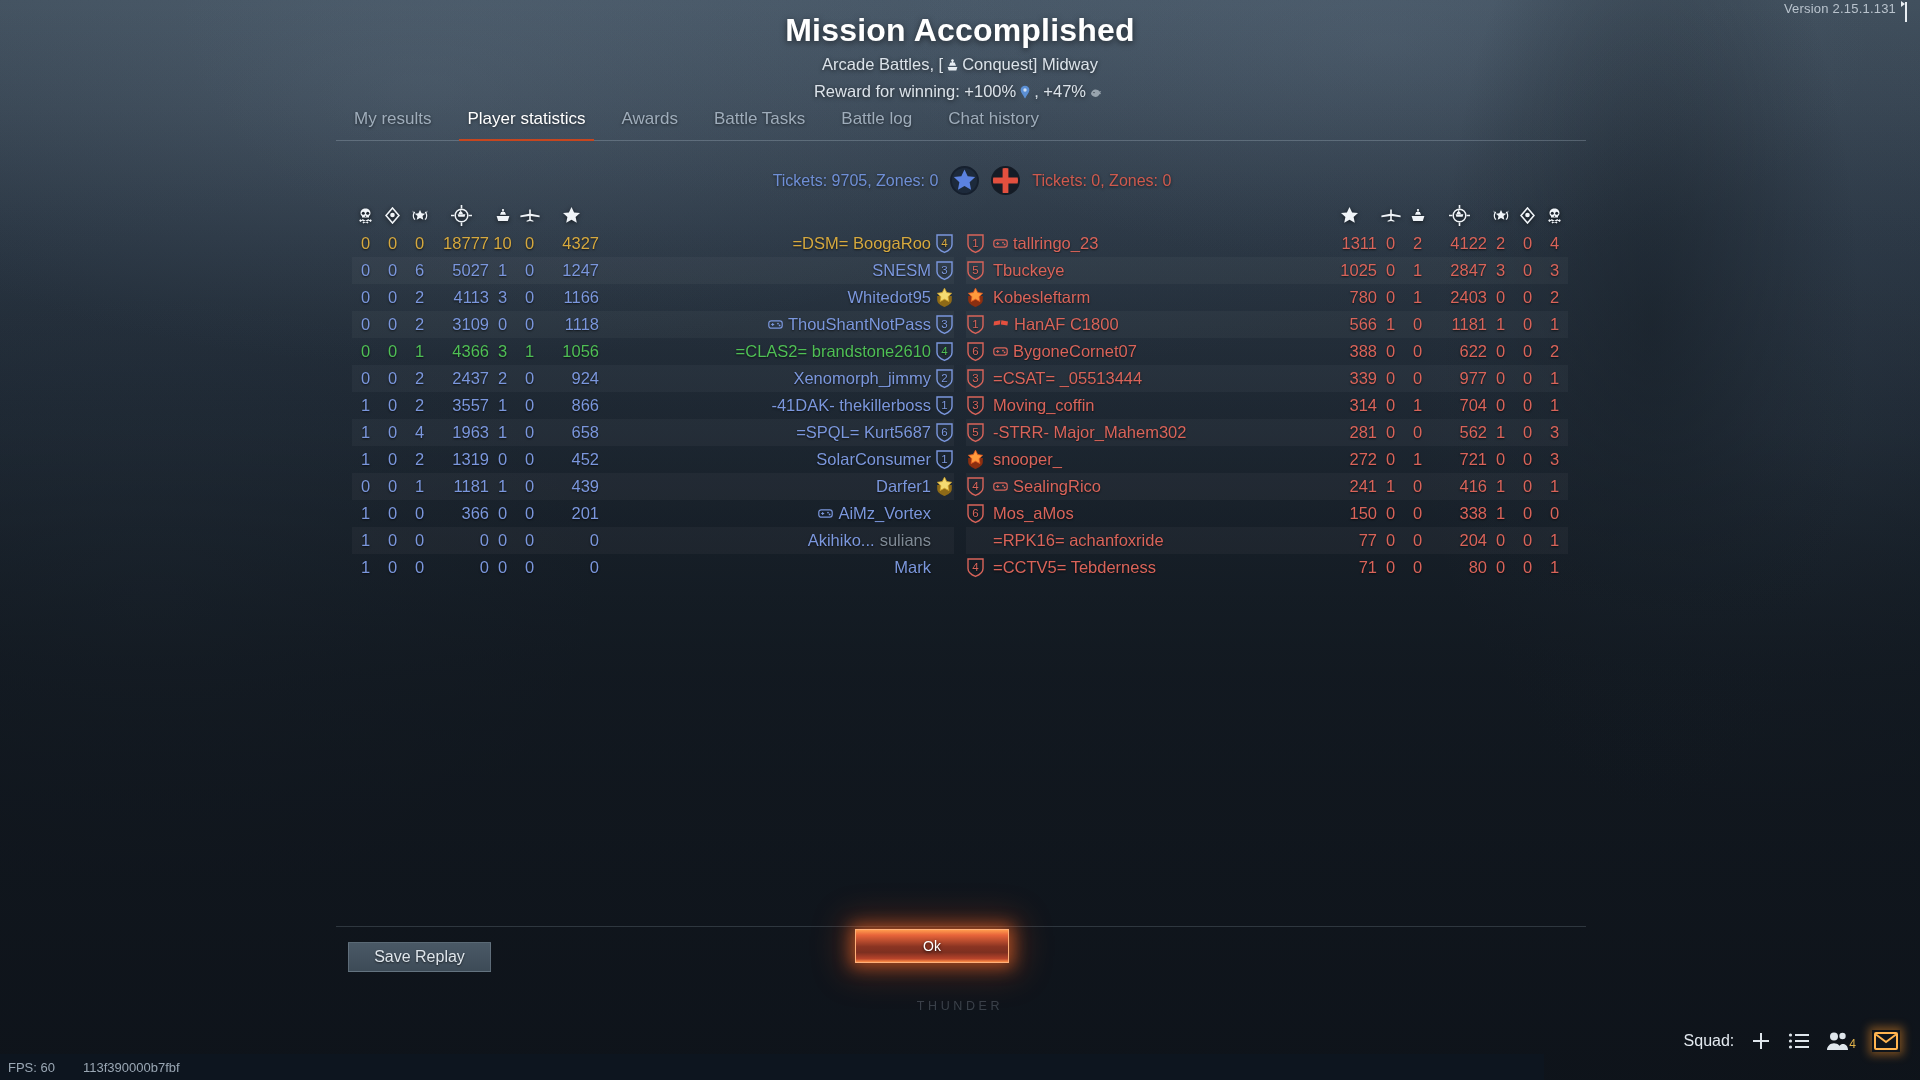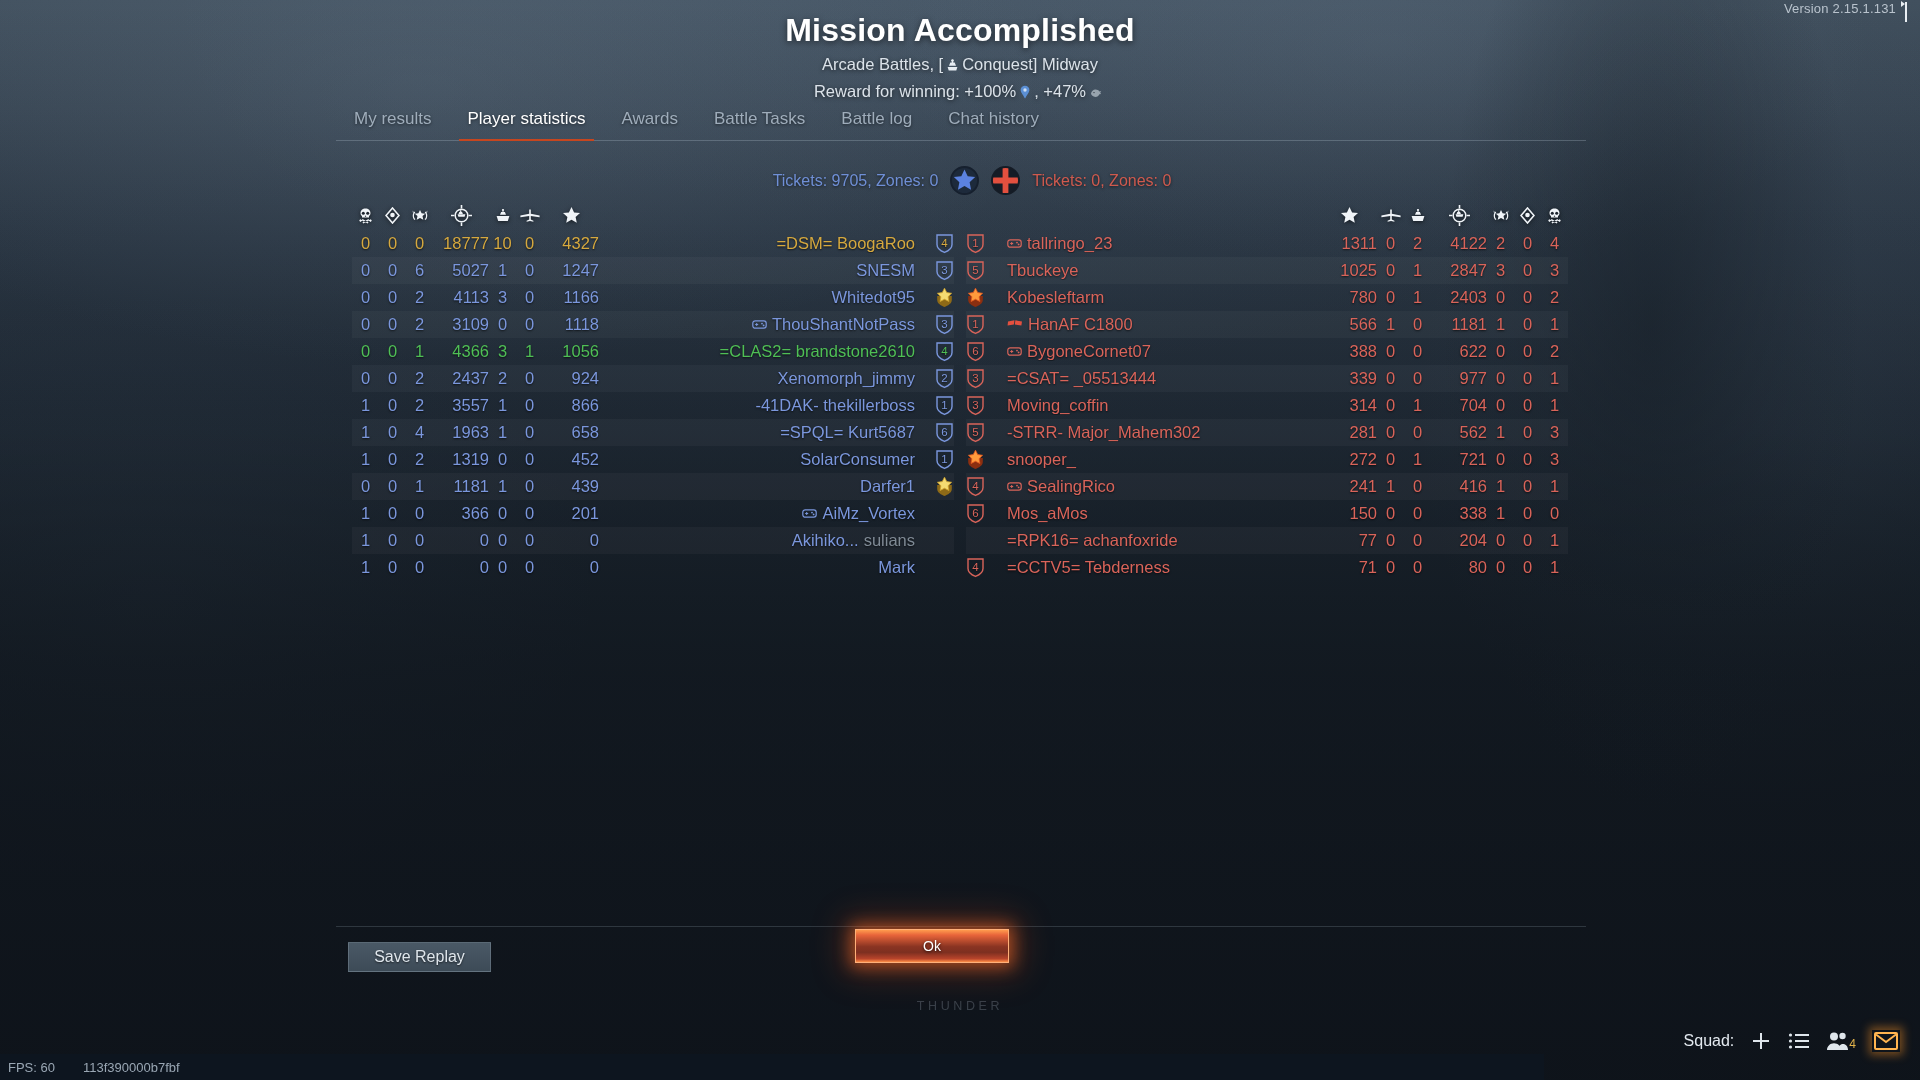--- a/index.html
+++ b/index.html
@@ -108,22 +108,22 @@
   .c{ text-align:center; }
   .w-n { width:27px; }
   .w-big{ width:56px; text-align:right; }
   .w-s { width:27px; }
   .w-sc{ width:56px; text-align:right; }
 
   .name{
     flex:1; white-space:nowrap; overflow:hidden;
     display:flex; align-items:center;
   }
-  .name.r{ justify-content:flex-end; padding-right:20px;text-align:center; }
-  .name.l{ justify-content:flex-start; padding-left:22px; }
+  .name.r{ justify-content:flex-end; padding-right:4px;text-align:center; }
+  .name.l{ justify-content:flex-start; padding-left:8px; }
   .dim{ color:#7f8a95; margin-left:5px; }
 
   .badge{
     width:19px; height:21px; flex:none;
     display:flex; align-items:center; justify-content:center;
     font-size:11.5px; line-height:1; position:relative;
   }
   .badge .num{ position:relative; z-index:2; }
   .badge svg{ position:absolute; inset:0; }
   .gap{ width:19px; flex:none; }

